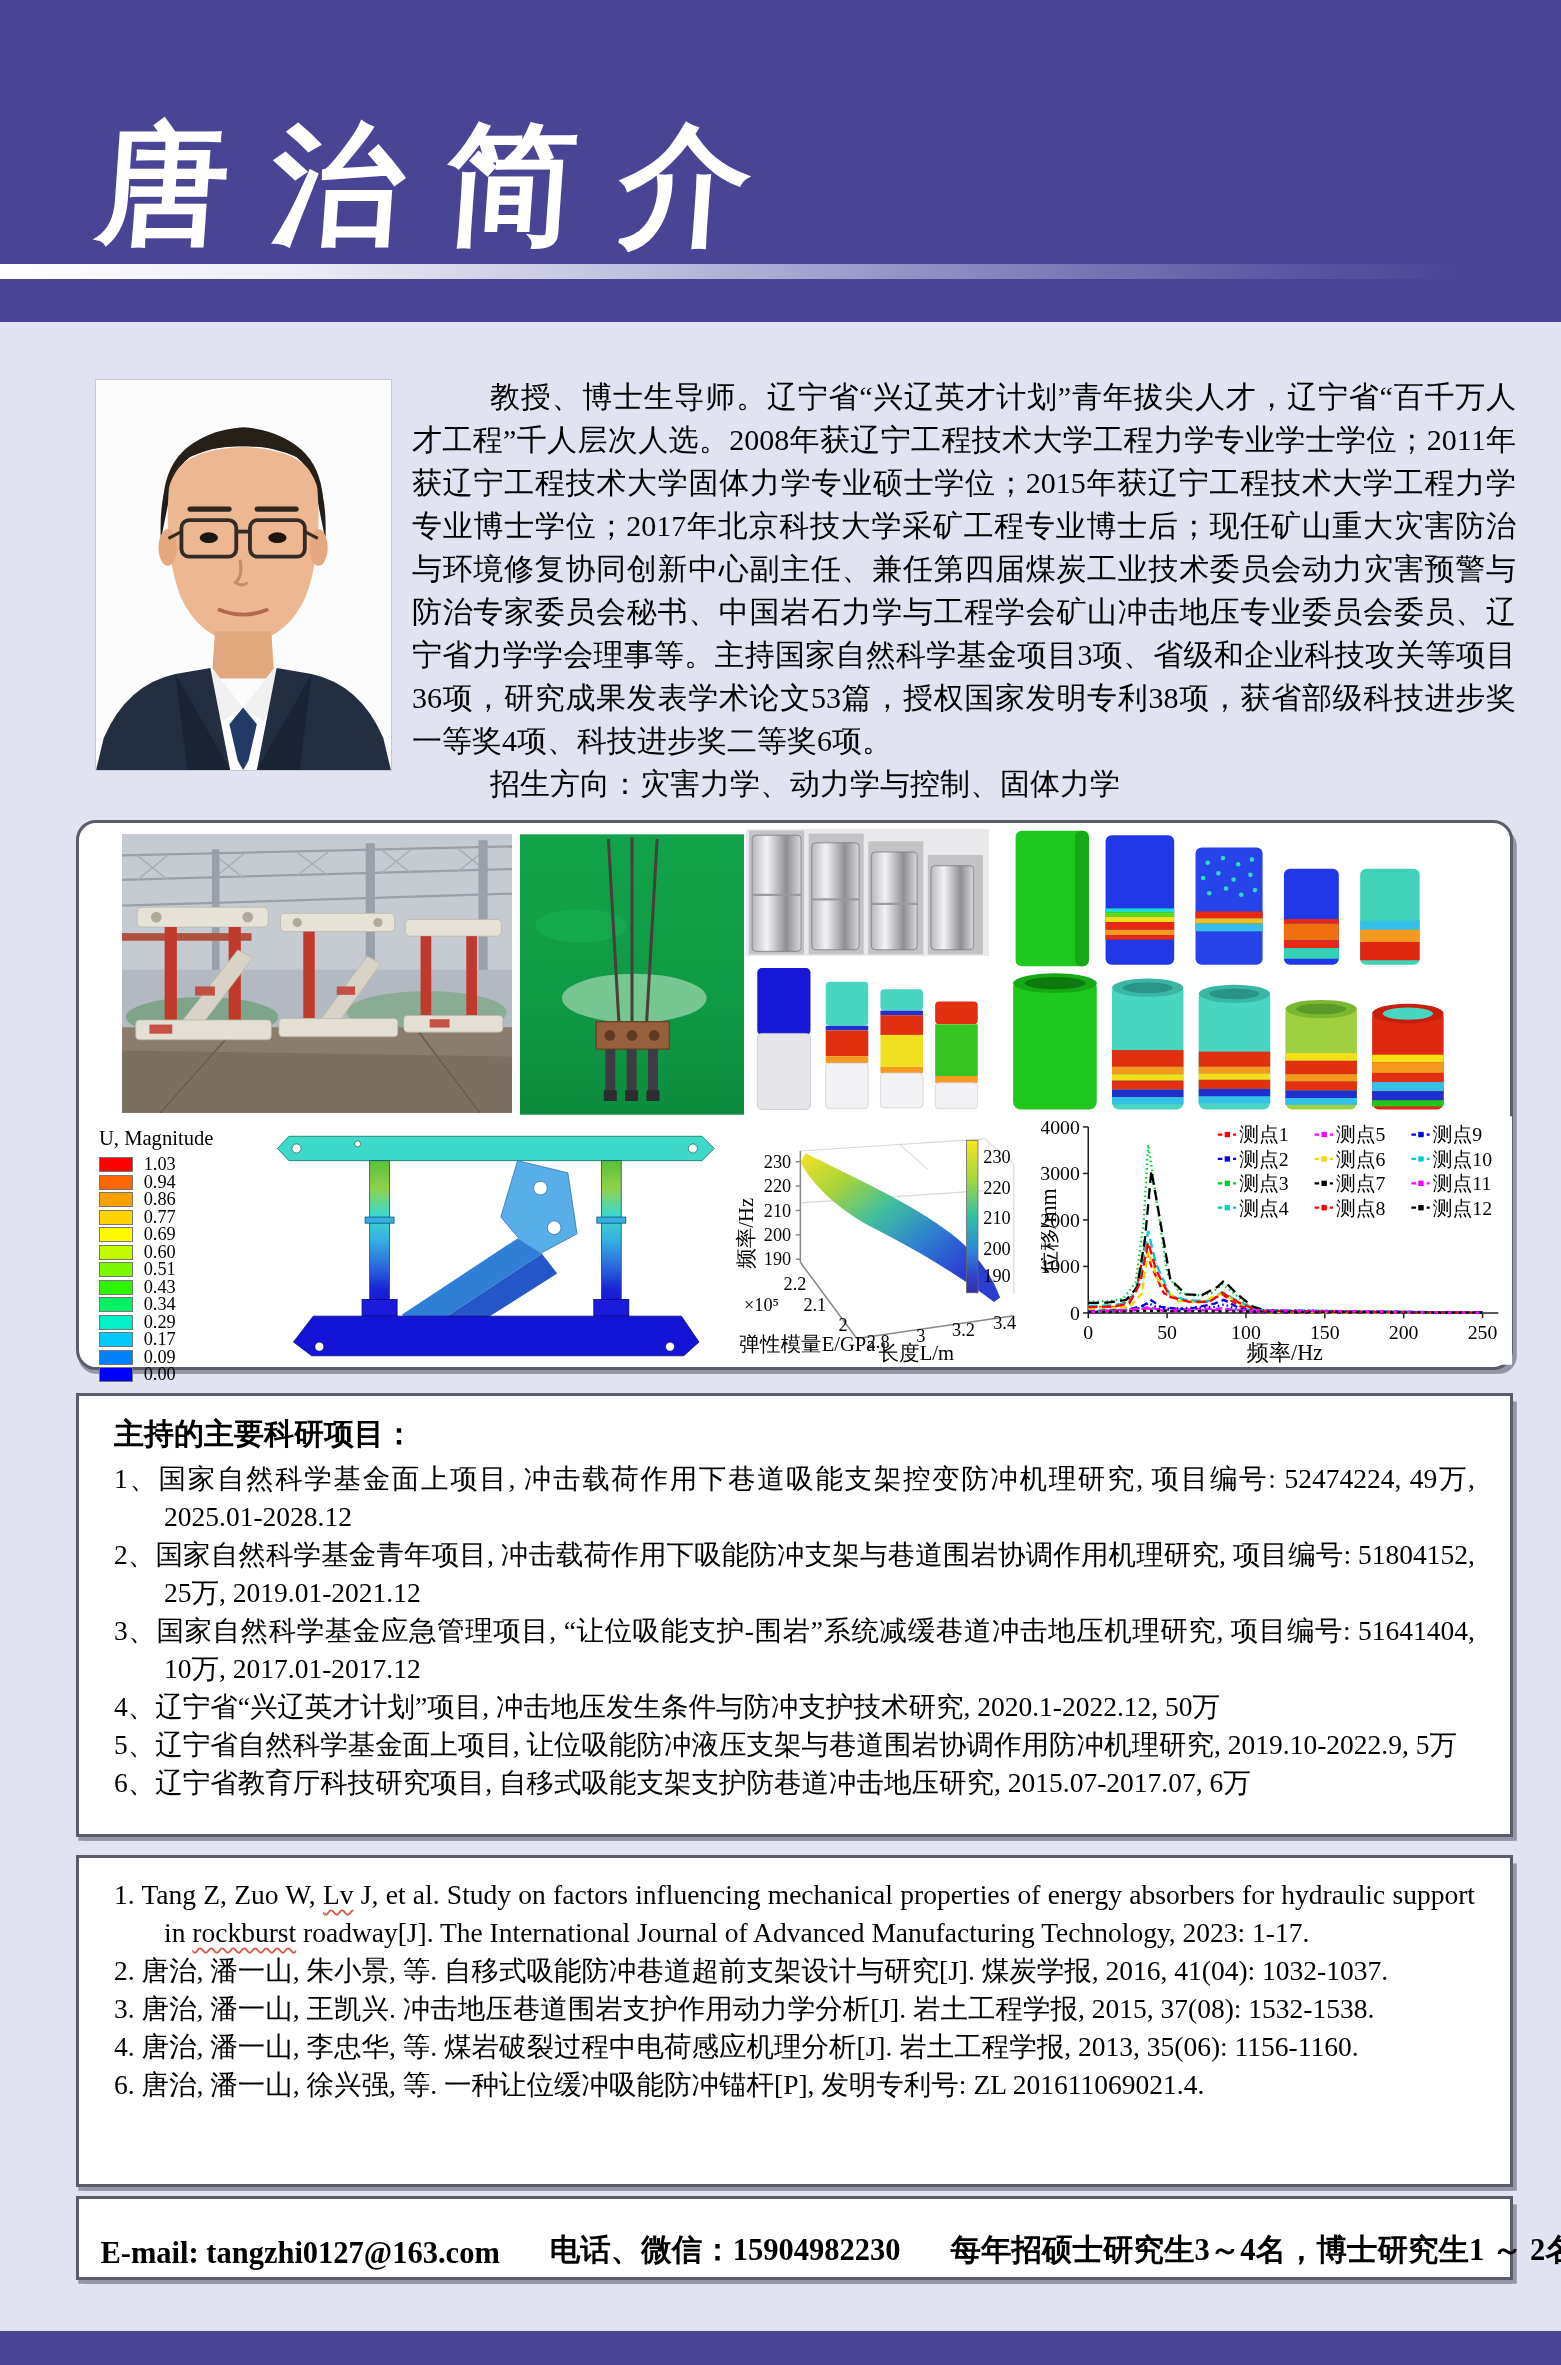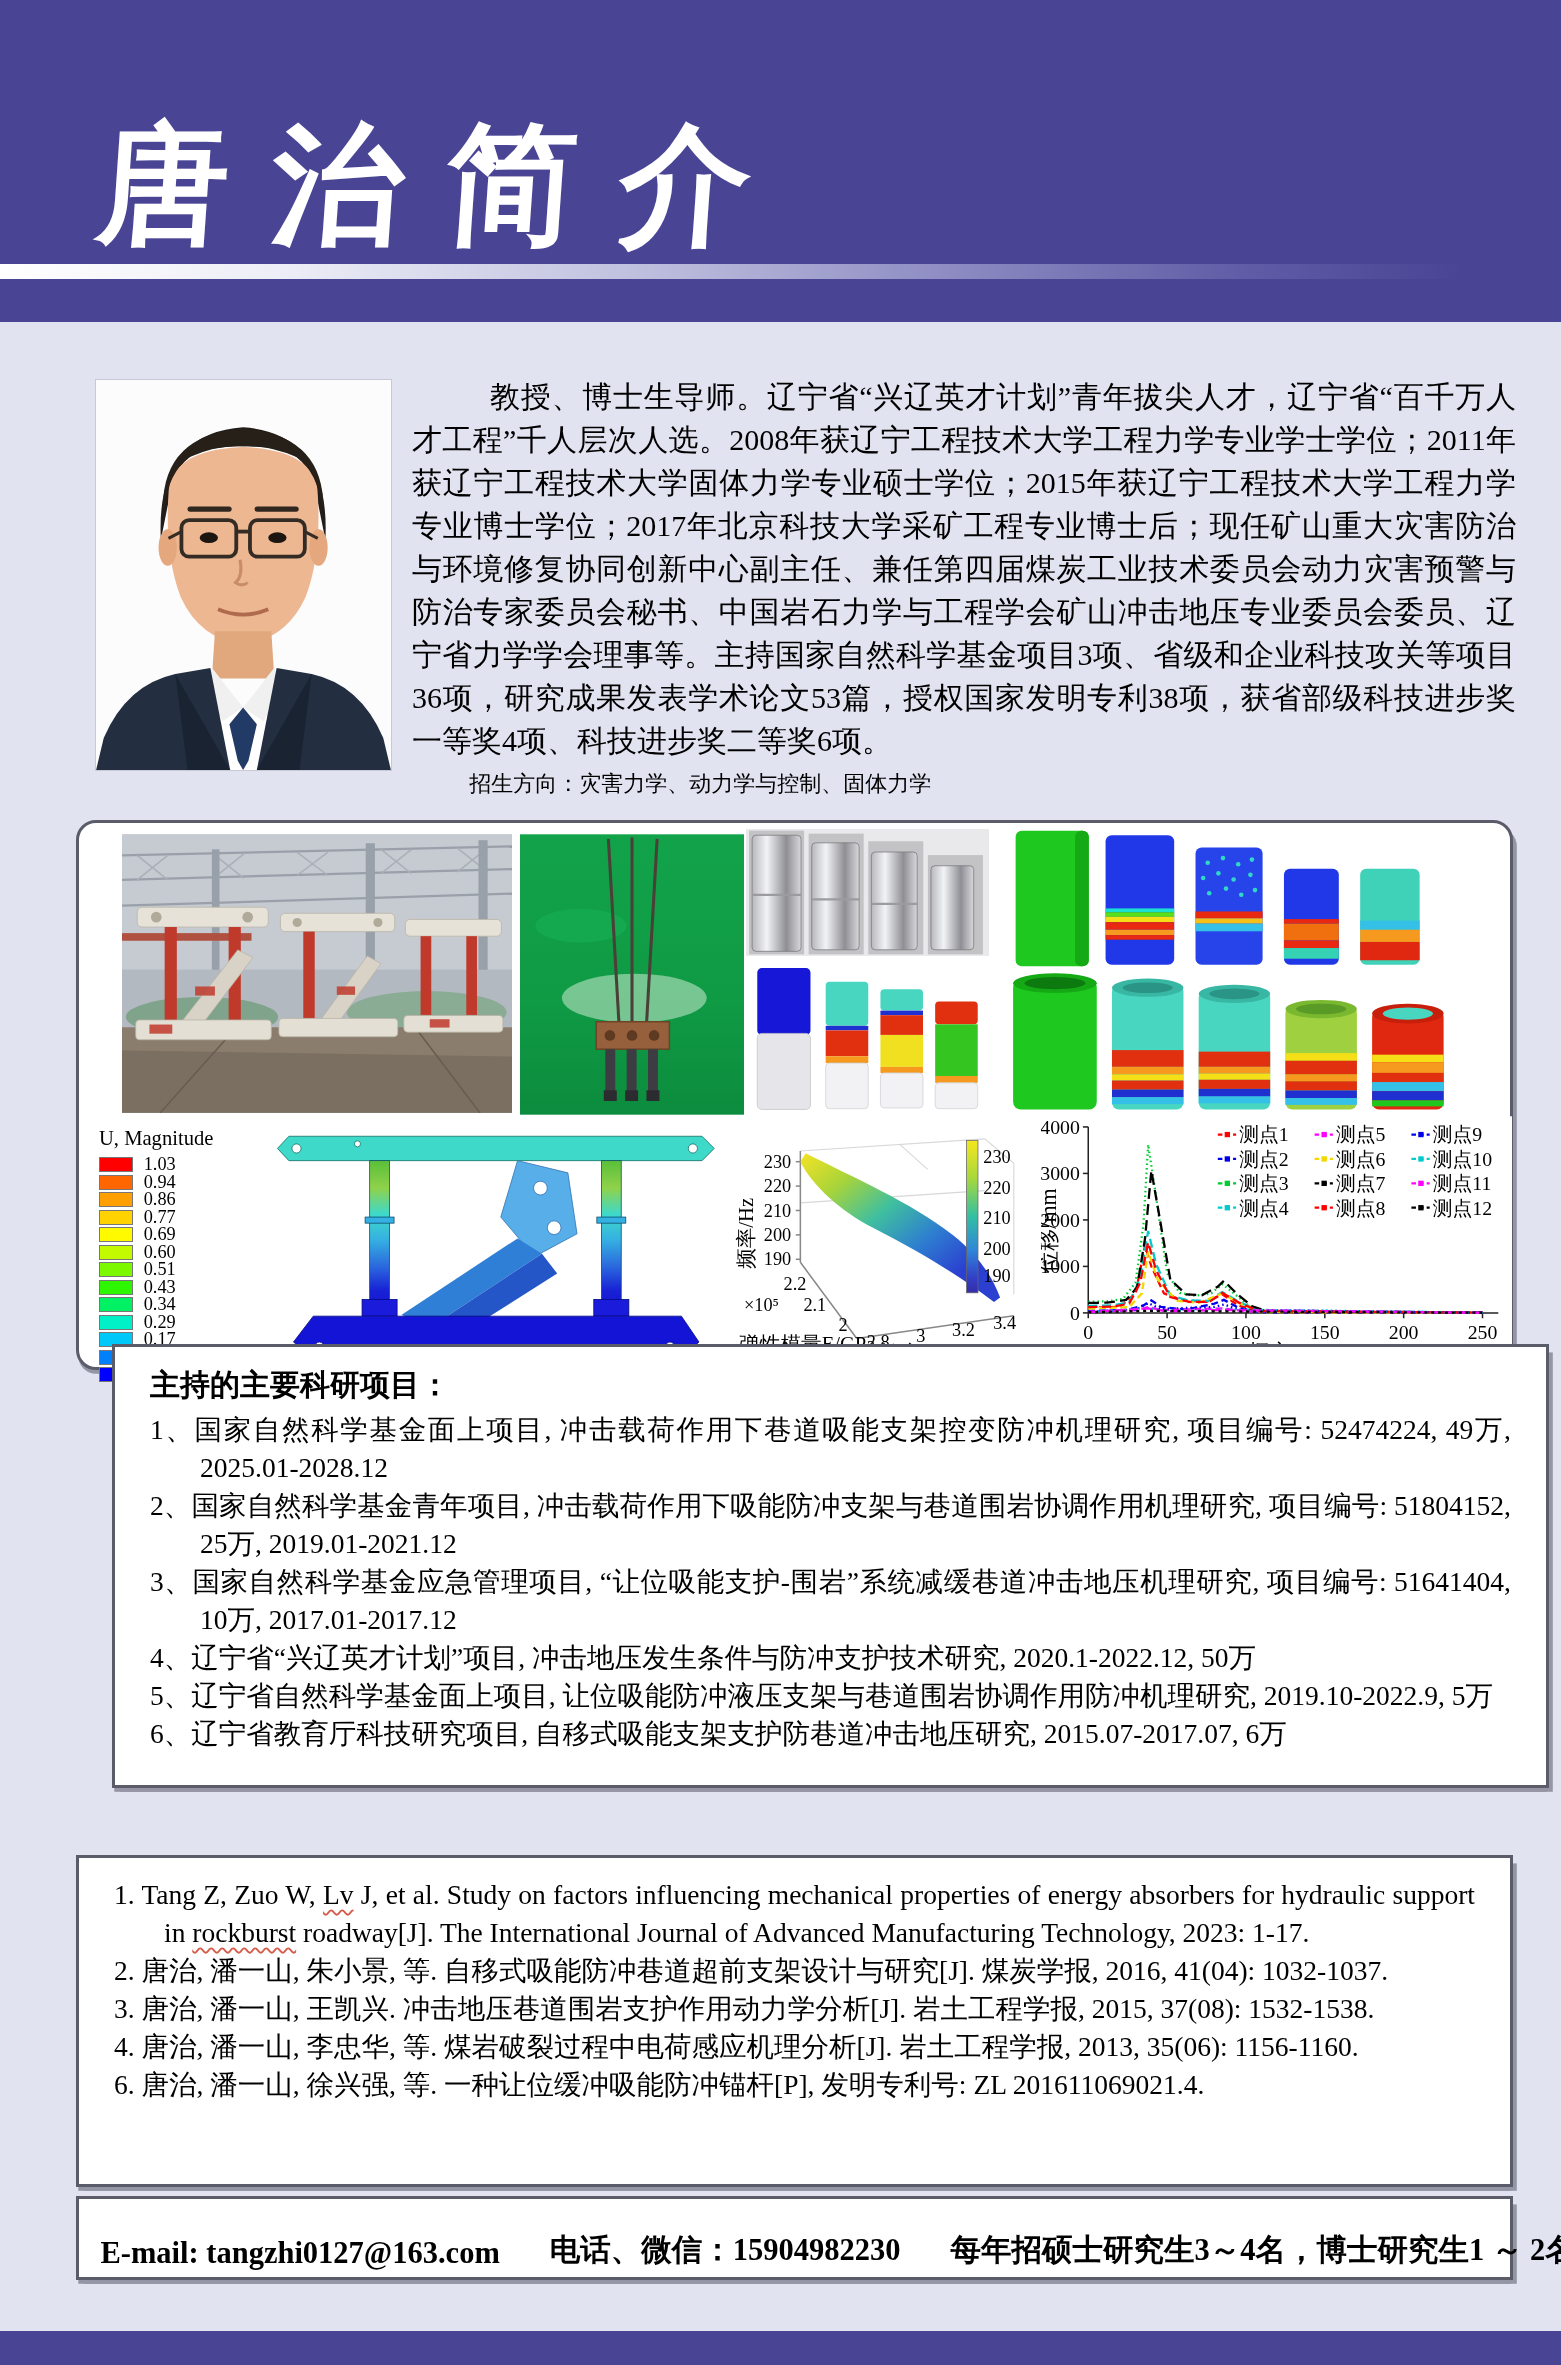--- a/index.html
+++ b/index.html
@@ -16,27 +16,27 @@
 
   
   .footer-band{position:absolute;left:0;top:2331px;width:1562px;height:35px;background:#494494;}
 
   
   .portrait{position:absolute;left:95px;top:379px;width:295px;height:390px;background:#fff;
             border:0.8px solid #c9c9d6;}
   .portrait svg{display:block;width:100%;height:100%;}
   .bio-block{position:absolute;left:412px;top:375px;width:1104px;height:438px;}
   .bio{font-size:30px;line-height:43px;text-align:justify;text-indent:2.6em;margin:0;}
-  .admissions{font-size:22px;line-height:43px;text-indent:2.6em;margin:0;}
+  .admissions{font-size:30px;line-height:43px;text-indent:2.6em;margin:0;}
 
   
   .panel{position:absolute;background:#fff;border:3.1px solid #5b5c69;
          box-shadow:0 6.1px 0 -2.3px #9596a5,6.1px 6.1px 0 -2.3px #9596a5;}
   #panel-gallery{left:76px;top:820px;width:1431px;height:544px;border-radius:20px;}
-  #panel-projects{left:76px;top:1344px;width:1431px;height:438px;margin-left:36px;}
+  #panel-projects{left:76px;top:1393px;width:1431px;height:438px;}
   #panel-publications{left:76px;top:1855px;width:1431px;height:326px;}
   #panel-contact{left:76px;top:2196px;width:1431px;height:78px;}
 
   .tile{position:absolute;overflow:hidden;}
   .tile svg{display:block;width:100%;height:100%;}
 
   
   #tile-factory{left:43px;top:10.7px;width:390px;height:279px;}
   #tile-rods{left:441px;top:10.7px;width:224px;height:281px;}
   #tile-silver{left:667px;top:6.1px;width:243px;height:127px;}

